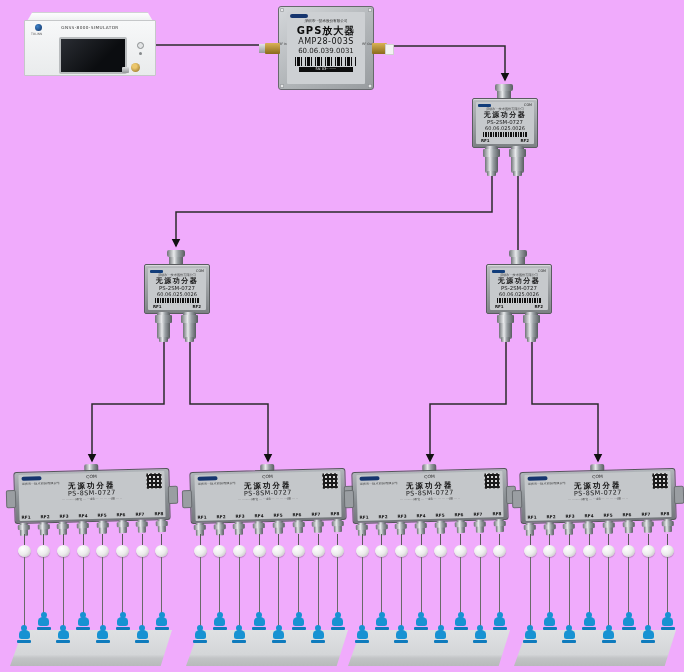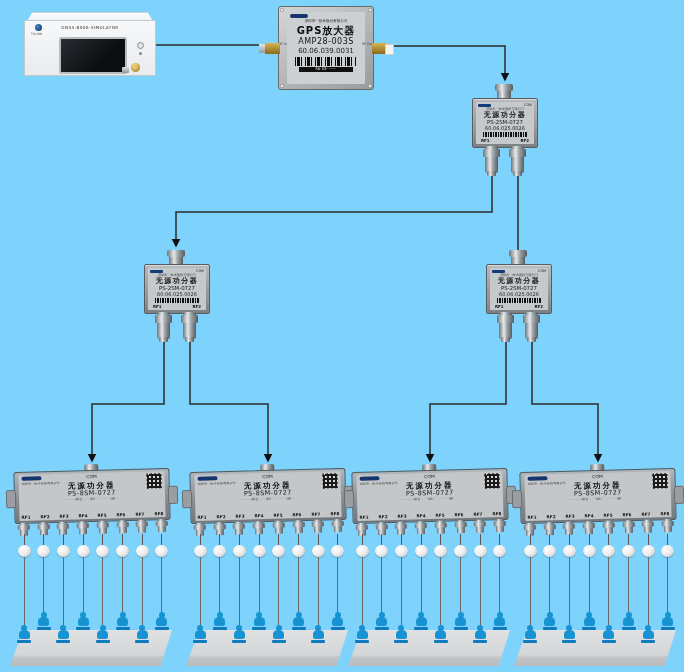--- a/index.html
+++ b/index.html
@@ -1,16 +1,16 @@
 <!DOCTYPE html>
 <html><head>
 <meta charset="utf-8">
 <style>
   html,body{margin:0;padding:0;background:#fff;}
-  .canvas{position:relative;width:684px;height:672px;background:#7dd3fc;overflow:hidden;
+  .canvas{position:relative;width:684px;height:672px;background:#f0abfc;overflow:hidden;
           font-family:"DejaVu Sans",sans-serif;}
   svg.wires{position:absolute;left:0;top:0;z-index:1;}
 
   
   .sim{position:absolute;left:24px;top:12px;width:132px;height:64px;z-index:2;}
   .sim .topface{position:absolute;top:0;left:2px;right:2px;height:9px;
     background:linear-gradient(#fdfdfe,#ecEEef);border:1px solid #d0d2d4;
     clip-path:polygon(5% 0,95% 0,100% 100%,0 100%);}
   .sim .front{position:absolute;top:8px;left:0;right:0;bottom:0;
     background:linear-gradient(#f7f8f9,#e9ebec);border:1px solid #c5c7c9;border-radius:1px;}

